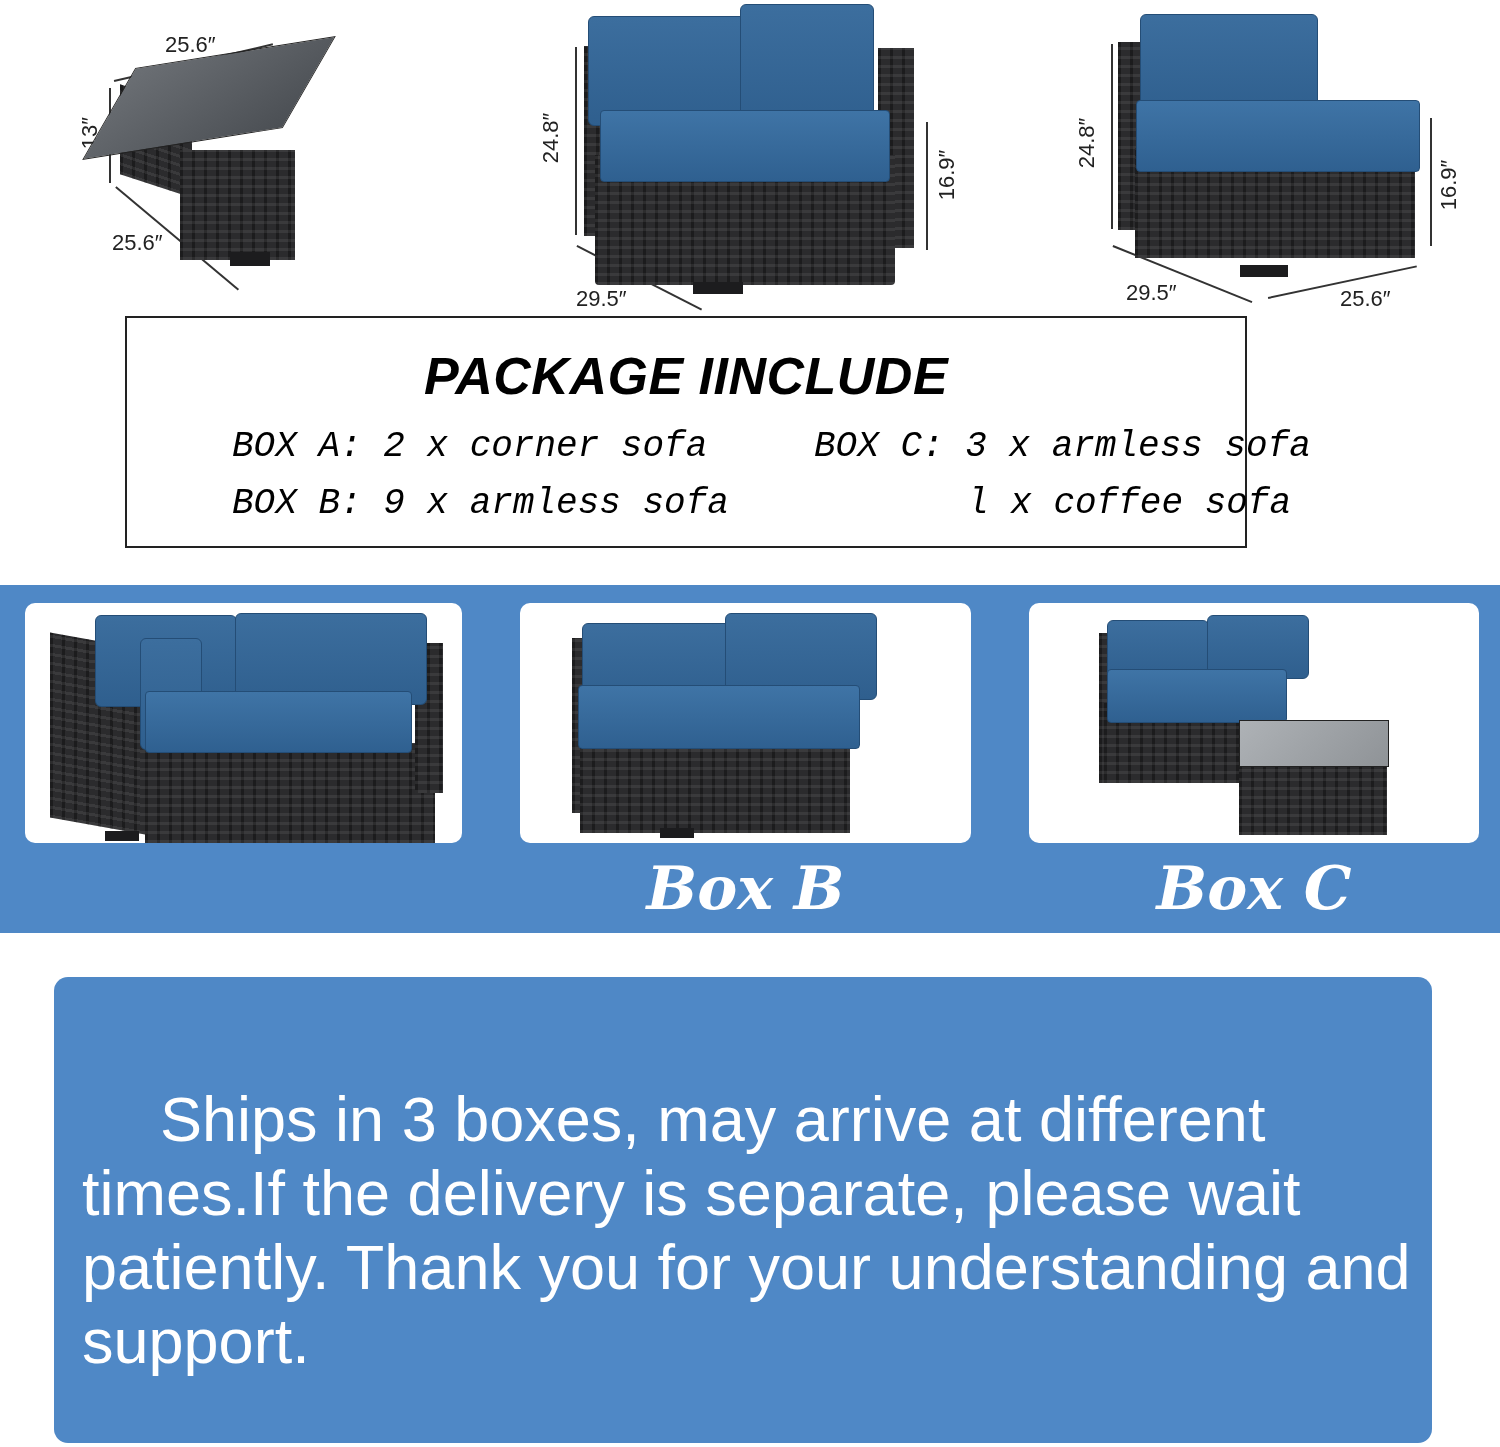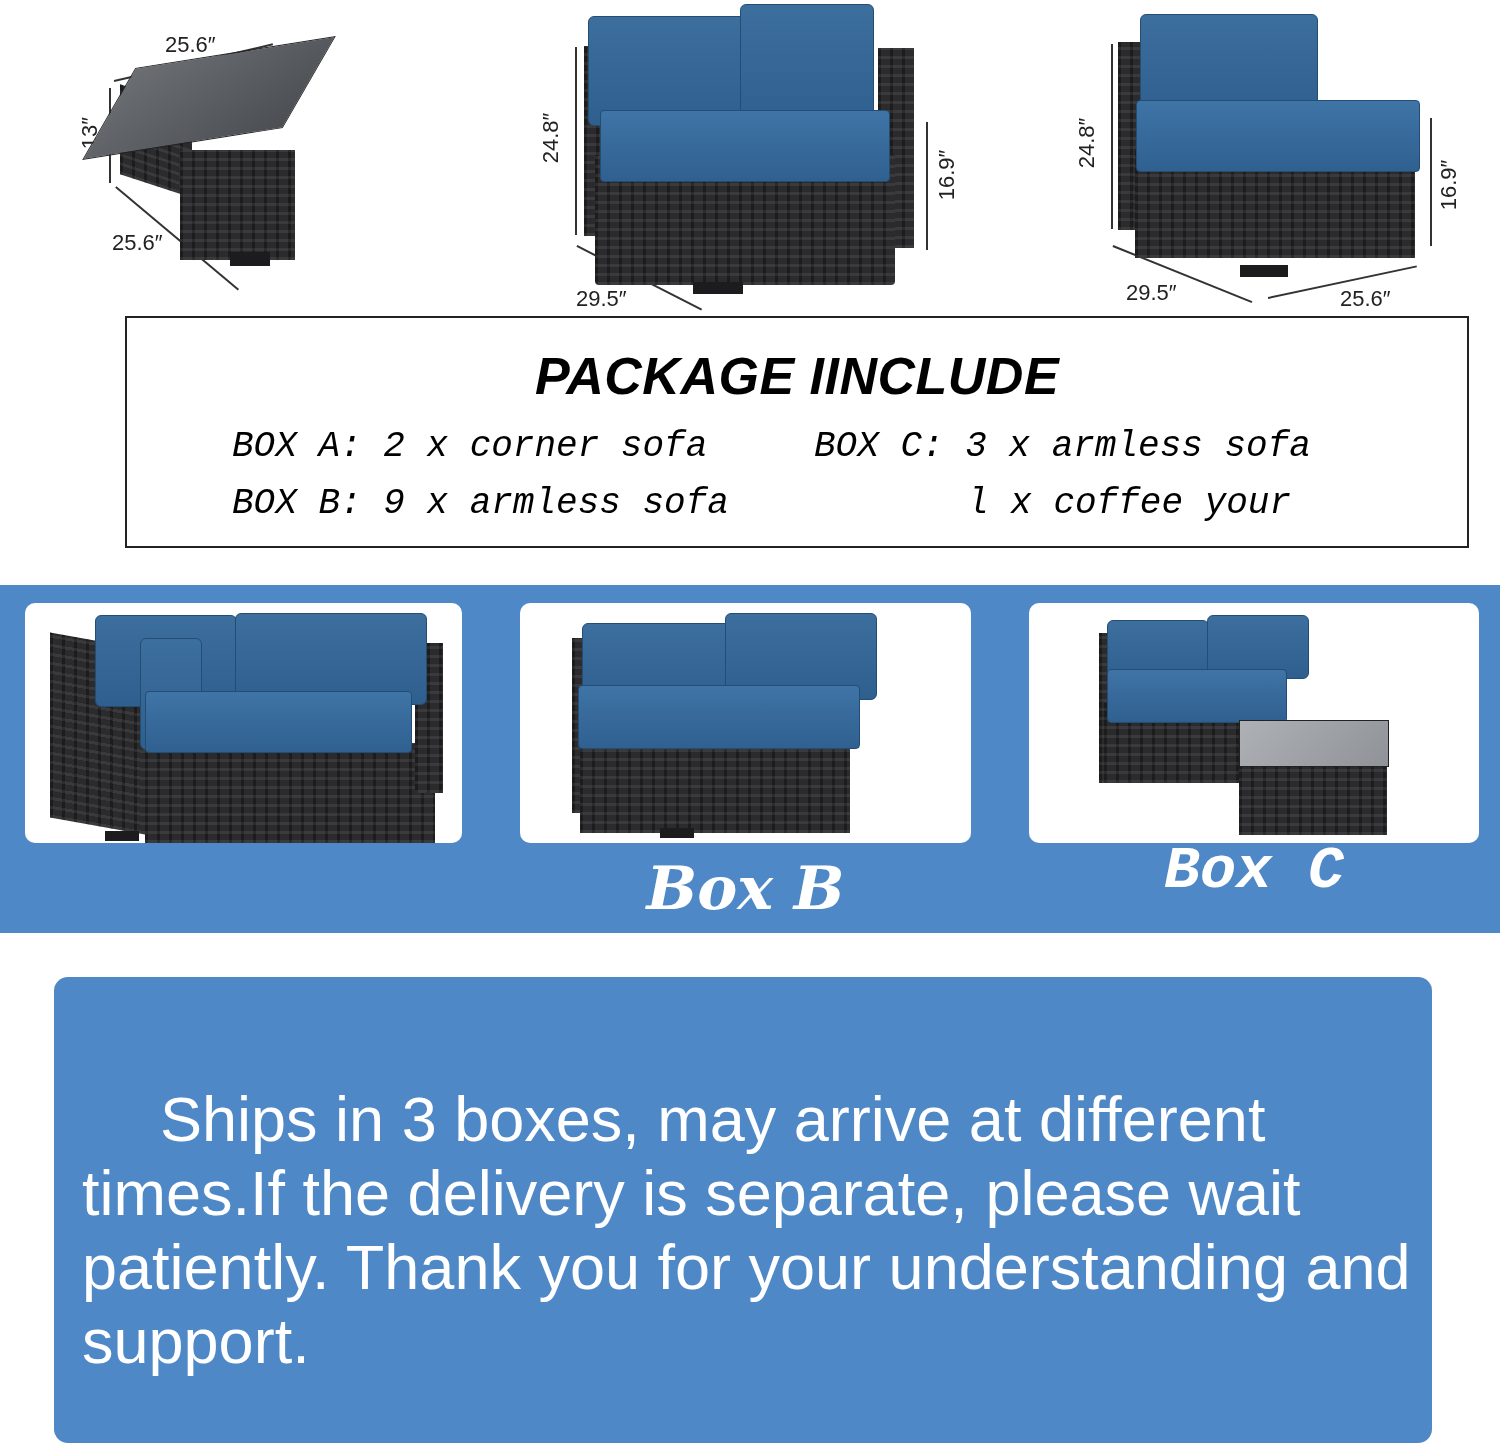--- a/index.html
+++ b/index.html
@@ -14,21 +14,21 @@
     background-color: #2b2b2d;
     background-image:
       repeating-linear-gradient(0deg, rgba(255,255,255,0.07) 0 3px, transparent 3px 9px),
       repeating-linear-gradient(90deg, rgba(0,0,0,0.35) 0 3px, transparent 3px 12px);
   }
   .cushion { background: linear-gradient(180deg, #3c6e9e 0%, #2f5f8e 100%); border: 1px solid #244d76; border-radius: 6px; }
   .seat { background: linear-gradient(180deg, #3f74a6 0%, #2f6090 100%); border: 1px solid #244d76; border-radius: 4px; }
   .glass { background: linear-gradient(135deg, #6b6f74 0%, #4b4f54 100%); border: 1px solid #222; }
   .foot { position: absolute; background: #1c1c1e; }
 
-  .pkg-box { position: absolute; left: 125px; top: 316px; width: 1344px; height: 232px; border: 2.5px solid #222; box-sizing: border-box; background: #fff; }
+  .pkg-box { position: absolute; left: 125px; top: 316px; width: 1122px; height: 232px; border: 2.5px solid #222; box-sizing: border-box; background: #fff; }
   .pkg-title { position: absolute; left: 0; right: 0; top: 28px; text-align: center; font-family: "Liberation Sans", sans-serif; font-weight: bold; font-style: italic; font-size: 52px; letter-spacing: 0.5px; color: #000; }
   .pkg-line { position: absolute; font-family: Liberation Mono, monospace; font-style: italic; font-size: 36px; color: #000; white-space: nowrap; }
 
   .band { position: absolute; left: 0; top: 585px; width: 1500px; height: 348px; background: #4f88c6; }
   .photo { position: absolute; background: #fff; border-radius: 10px; overflow: hidden; }
   .box-label { position: absolute; font-family: "DejaVu Serif", serif; font-weight: bold; font-style: italic; font-size: 60px; color: #fff; text-align: center; white-space: nowrap; }
 
   .note { position: absolute; left: 54px; top: 977px; width: 1378px; height: 466px; background: #4f88c6; border-radius: 14px; }
   .note-text { position: absolute; left: 28px; top: 105px; width: 1340px; font-family: "Liberation Sans", sans-serif; font-size: 63px; line-height: 74px; color: #ffffff; text-indent: 78px; }
 </style>
@@ -84,21 +84,21 @@
     <div class="abs seat" style="left:1136px;top:100px;width:282px;height:70px;"></div>
     <div class="foot" style="left:1240px;top:265px;width:48px;height:12px;"></div>
   </div>
 </section>
 
 <section class="pkg-box">
   <div class="pkg-title">PACKAGE IINCLUDE</div>
   <div class="pkg-line" style="left:105px;top:108px;">BOX A: 2 x corner sofa</div>
   <div class="pkg-line" style="left:687px;top:108px;">BOX C: 3 x armless sofa</div>
   <div class="pkg-line" style="left:105px;top:165px;">BOX B: 9 x armless sofa</div>
-  <div class="pkg-line" style="left:840px;top:165px;">l x coffee your</div>
+  <div class="pkg-line" style="left:840px;top:165px;">l x coffee sofa</div>
 </section>
 
 <section class="band">
 
   <div class="photo" style="left:25px;top:18px;width:437px;height:240px;">
     <div class="abs wicker" style="left:25px;top:38px;width:95px;height:185px;transform:skewY(10deg);"></div>
     <div class="abs wicker" style="left:120px;top:140px;width:290px;height:100px;"></div>
     <div class="abs wicker" style="left:390px;top:40px;width:28px;height:150px;"></div>
     <div class="abs cushion" style="left:70px;top:12px;width:140px;height:90px;"></div>
     <div class="abs cushion" style="left:210px;top:10px;width:190px;height:90px;"></div>
@@ -119,18 +119,18 @@
 
   <div class="photo" style="left:1029px;top:18px;width:450px;height:240px;">
     <div class="abs wicker" style="left:70px;top:30px;width:26px;height:150px;"></div>
     <div class="abs wicker" style="left:75px;top:100px;width:178px;height:80px;"></div>
     <div class="abs cushion" style="left:78px;top:17px;width:100px;height:60px;"></div>
     <div class="abs cushion" style="left:178px;top:12px;width:100px;height:62px;"></div>
     <div class="abs seat" style="left:78px;top:66px;width:178px;height:52px;"></div>
     <div class="abs wicker" style="left:210px;top:150px;width:148px;height:82px;"></div>
     <div class="abs glass" style="left:210px;top:117px;width:148px;height:45px;background:linear-gradient(135deg,#aeb2b6,#8f9397);"></div>
   </div>
-  <div class="box-label" style="left:1029px;top:252px;width:450px;font-family:Liberation Mono, monospace;">Box C</div>
+  <div class="box-label" style="left:1029px;top:268px;width:450px;">Box C</div>
 </section>
 
 <section class="note">
   <div class="note-text">Ships in 3 boxes, may arrive at different times.If the delivery is separate, please wait patiently. Thank you for your understanding and support.</div>
 </section>
 
 </body></html>

